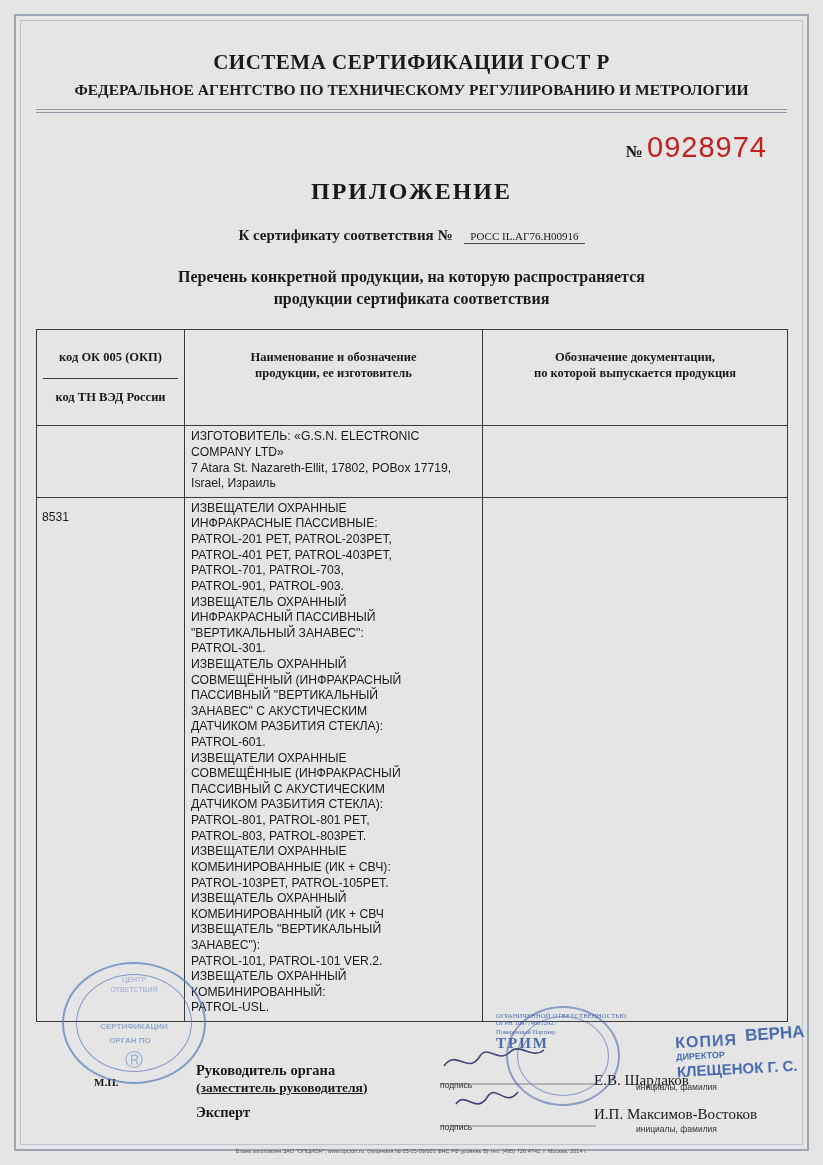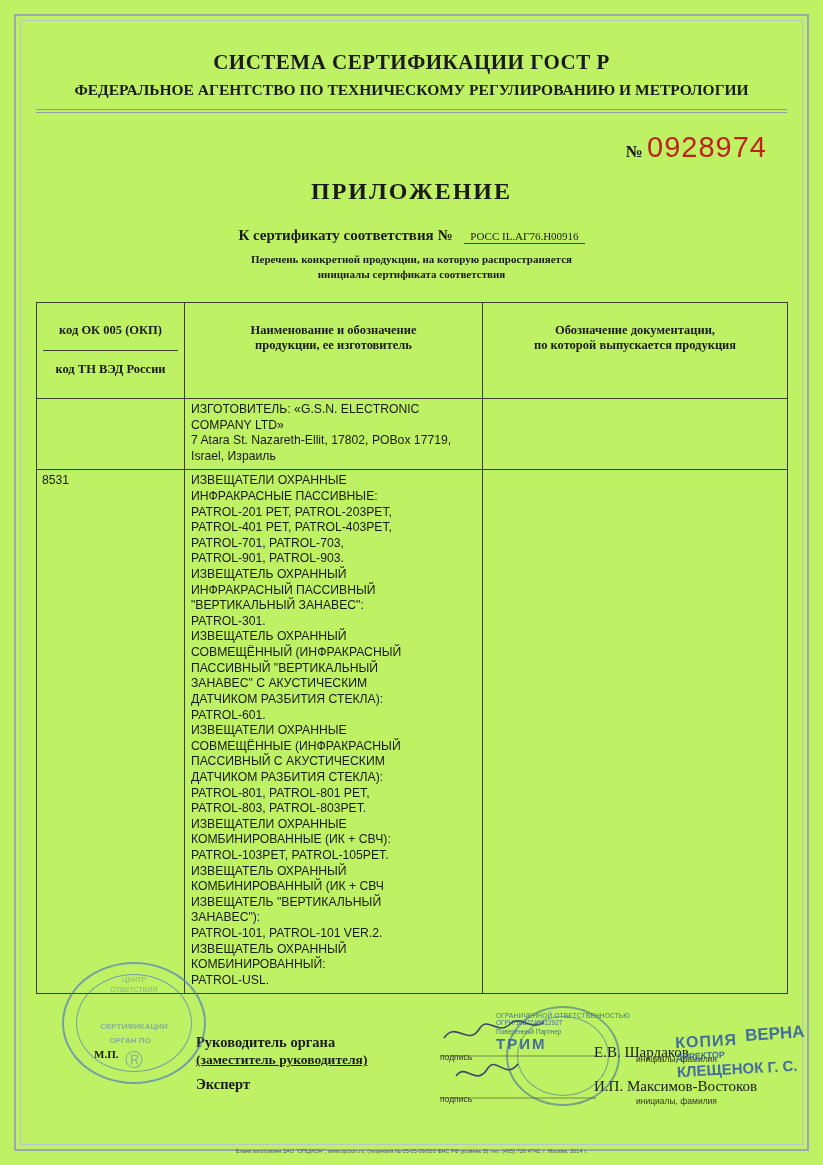--- a/index.html
+++ b/index.html
@@ -13,21 +13,21 @@
     font-family: "Liberation Serif", serif;
     color: #1a1a1a;
     position: relative;
     overflow: hidden;
   }
   .page {
     position: absolute;
     left: 0; top: 0;
     width: 823px;
     height: 1165px;
-    background: #bef264;
+    background: #e5e5e5;
   }
   
   .border-outer {
     position: absolute;
     left: 14px; top: 14px;
     width: 795px; height: 1137px;
     border: 2px solid #9aa6b4;
     box-sizing: border-box;
   }
   .border-inner {
@@ -95,22 +95,22 @@
   .cert-line .cert-num {
     font-weight: normal;
     font-size: 11px;
     border-bottom: 1px solid #444;
     padding: 0 6px 1px 6px;
     margin-left: 8px;
   }
   .purpose {
     text-align: center;
     font-weight: bold;
-    font-size: 11px;
-    margin: 8px 0 0 0;
+    font-size: 16px;
+    margin: 22px 0 0 0;
     line-height: 1.35;
   }
   table.maintable {
     margin-top: 20px;
     border-collapse: collapse;
     width: 751px;
     table-layout: fixed;
   }
   table.maintable td, table.maintable th {
     border: 1px solid #3b3b3b;
@@ -130,21 +130,21 @@
   .col3 { width: 305px; }
   td.cell {
     font-family: "Liberation Sans", sans-serif;
     font-size: 12.2px;
     line-height: 1.28;
     padding: 3px 5px 5px 6px;
   }
   td.okp {
     font-family: "Liberation Sans", sans-serif;
     font-size: 12.2px;
-    padding: 3px 5px;
+    padding: 12px 5px;
   }
   .mfr-block { white-space: pre-line; }
   .prod-block { white-space: pre-line; }
   
   .sig-area {
     position: relative;
     margin-top: 8px;
     height: 96px;
     font-family: "Liberation Serif", serif;
   }
@@ -223,21 +223,21 @@
   .stamp-text {
     position: absolute;
     font-family: "Liberation Sans", sans-serif;
     color: #5b7fbf;
     opacity: 0.8;
     text-align: center;
   }
   .stamp-blue-rect {
     position: absolute;
     color: #2f57a6;
-    font-family: Liberation Sans, sans-serif;
+    font-family: Liberation Serif, serif;
     opacity: 0.85;
   }
   .kopiya {
     position: absolute;
     right: 26px; top: 1030px;
     color: #2f57a6;
     font-family: "Liberation Sans", sans-serif;
     font-weight: bold;
     opacity: 0.85;
     transform: rotate(-3deg);
@@ -290,21 +290,21 @@
 
     <div class="doc-type">ПРИЛОЖЕНИЕ</div>
 
     <div class="cert-line">
       <span>К сертификату соответствия №</span>
       <span class="cert-num">РОСС IL.АГ76.Н00916</span>
     </div>
 
     <div class="purpose">
       <span>Перечень конкретной продукции,  на которую распространяется</span><br>
-      <span>инициалы сертификата соответствия</span>
+      <span>продукции сертификата соответствия</span>
     </div>
 
     <table class="maintable">
       <colgroup>
         <col class="col1">
           <col class="col2">
           <col class="col3">
       </colgroup>
       <tbody>
           <tr>

